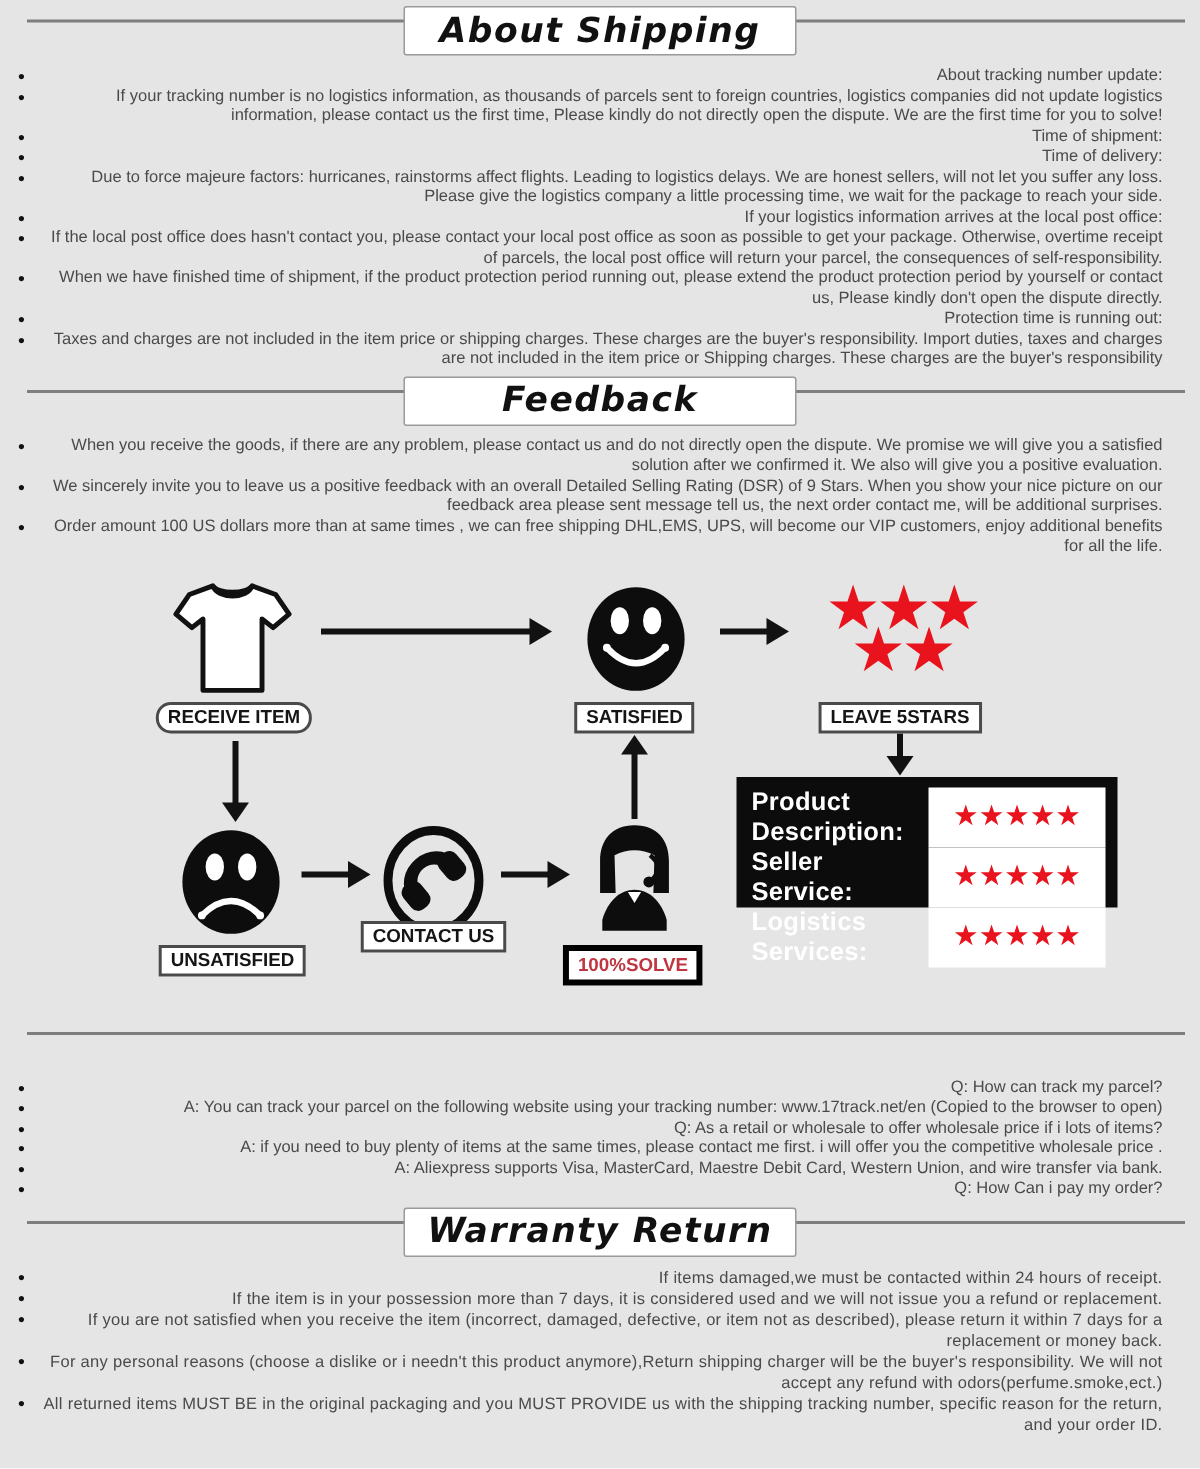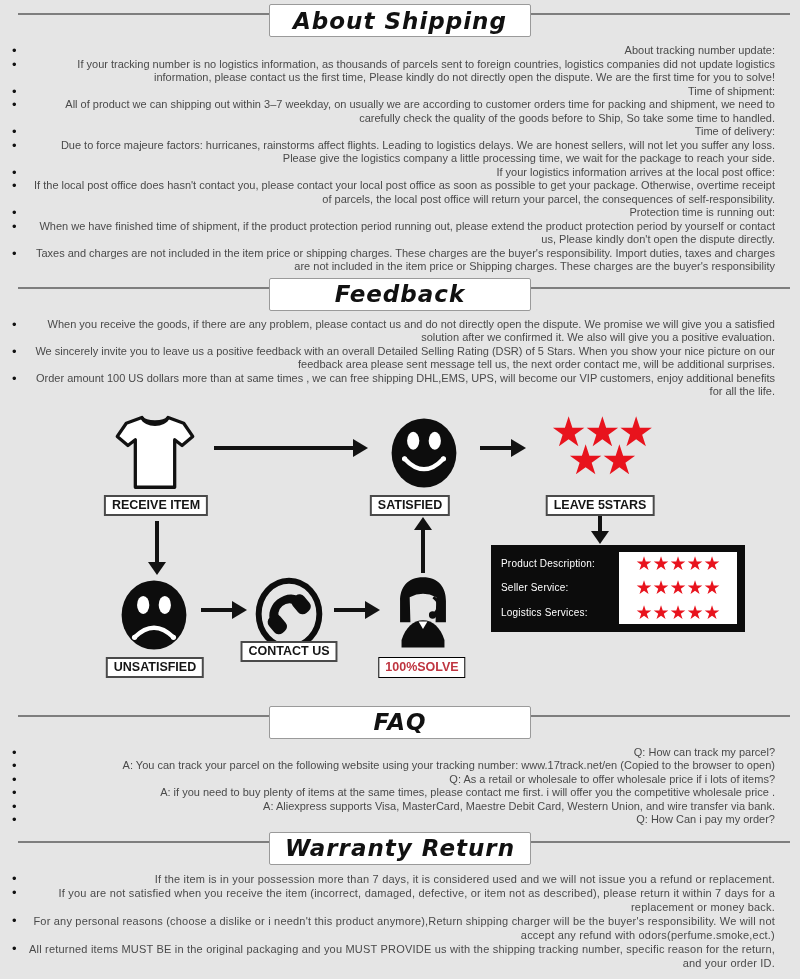--- a/index.html
+++ b/index.html
@@ -40,23 +40,23 @@
   .ic-girl{left:386px;top:166px;width:74px;height:82px;}
 
   .big-stars{position:absolute;left:545px;top:8px;width:112px;text-align:center;
     color:var(--star-red);}
   .big-stars .r1{font-size:41px;line-height:38px;letter-spacing:-3px;}
   .big-stars .r2{font-size:41px;line-height:32px;letter-spacing:-3px;margin-top:-7px;}
 
   .tag{position:absolute;transform:translateX(-50%);background:#fff;
     border:2px solid #4a4a4a;padding:0 6px;font-size:12.5px;font-weight:bold;
     line-height:17px;color:#151515;white-space:nowrap;}
-  .tag.solve{color:var(--solve-red);border:1px solid #000000;line-height:19px;}
-  .t-receive{left:156px;top:90px;}
-  .t-satisfied{left:410px;top:90px;}
+  .tag.solve{color:var(--solve-red);border:4px solid #000000;line-height:19px;}
+  .t-receive{left:156px;top:90px;border-radius:10px;}
+  .t-satisfied{left:423px;top:90px;}
   .t-leave{left:600px;top:90px;}
   .t-unsat{left:155px;top:252px;}
   .t-contact{left:289px;top:236px;}
   .t-solve{left:422px;top:252px;}
 
   
   .ar{position:absolute;}
   .ar.right{height:18px;}
   .ar.right::before{content:"";position:absolute;left:0;right:13px;top:7px;height:4px;background:var(--ink);}
   .ar.right::after{content:"";position:absolute;right:0;top:0;
@@ -74,21 +74,21 @@
   .a3{left:148px;top:116px;height:54px;}
   .a4{left:414px;top:112px;height:56px;}
   .a5{left:591px;top:106px;height:33px;}
   .a6{left:201px;top:196px;width:46px;}
   .a7{left:334px;top:196px;width:46px;}
 
   
   .rate-box{position:absolute;left:491px;top:140px;width:254px;height:87px;background:#0c0c0c;}
   .rate-rows{position:absolute;top:7px;right:8px;bottom:7px;left:10px;display:flex;flex-direction:column;}
   .rate-row{flex:1;display:flex;align-items:center;}
-  .rate-label{flex:1;color:#fff;font-weight:normal;font-size:10px;letter-spacing:0.2px;}
+  .rate-label{flex:1;color:#fff;font-weight:bold;font-size:17px;letter-spacing:0.2px;}
   .rate-stars{width:118px;height:100%;background:#fff;color:var(--star-red);
     font-size:19px;line-height:1;display:flex;align-items:center;justify-content:center;}
 
   
   .s-shipping{margin-top:2px;}
   .s-faq .sec-hd{margin-top:11px;}
   .s-warranty .sec-hd{margin-top:3px;}
   .s-warranty .sec-list{letter-spacing:0.2px;line-height:14px;}
 </style>
 </head>
@@ -98,39 +98,38 @@
 
   <section class="s-shipping">
     <div class="sec-hd">
       <div class="rule"></div>
       <div class="hd-box">About Shipping</div>
     </div>
     <ul class="sec-list">
         <li>About tracking number update:</li>
         <li>If your tracking number is no logistics information, as thousands of parcels sent to foreign countries, logistics companies did not update logistics information, please contact us the first time, Please kindly do not directly open the dispute. We are the first time for you to solve!</li>
         <li>Time of shipment:</li>
-        <li>All of product we can shipping out within 3–7 weekday, on usually we are according to customer orders time for packing and shipment, we need to carefully check the quality of the goods before to Ship, So take some time to handled.</li>
         <li>Time of delivery:</li>
         <li>Due to force majeure factors: hurricanes, rainstorms affect flights. Leading to logistics delays. We are honest sellers, will not let you suffer any loss. Please give the logistics company a little processing time, we wait for the package to reach your side.</li>
         <li>If your logistics information arrives at the local post office:</li>
         <li>If the local post office does hasn't contact you, please contact your local post office as soon as possible to get your package. Otherwise, overtime receipt of parcels, the local post office will return your parcel, the consequences of self-responsibility.</li>
+        <li>When we have finished time of shipment, if the product protection period running out, please extend the product protection period by yourself or contact us, Please kindly don't open the dispute directly.</li>
         <li>Protection time is running out:</li>
-        <li>When we have finished time of shipment, if the product protection period running out, please extend the product protection period by yourself or contact us, Please kindly don't open the dispute directly.</li>
         <li>Taxes and charges are not included in the item price or shipping charges. These charges are the buyer's responsibility. Import duties, taxes and charges are not included in the item price or Shipping charges. These charges are the buyer's responsibility</li>
       </ul>
   </section>
 
   <section class="s-feedback">
     <div class="sec-hd">
       <div class="rule"></div>
       <div class="hd-box">Feedback</div>
     </div>
     <ul class="sec-list">
         <li>When you receive the goods, if there are any problem, please contact us and do not directly open the dispute. We promise we will give you a satisfied solution after we confirmed it. We also will give you a positive evaluation.</li>
-        <li>We sincerely invite you to leave us a positive feedback with an overall Detailed Selling Rating (DSR) of 5 Stars. When you show your nice picture on our feedback area please sent message tell us, the next order contact me, will be additional surprises.</li>
+        <li>We sincerely invite you to leave us a positive feedback with an overall Detailed Selling Rating (DSR) of 9 Stars. When you show your nice picture on our feedback area please sent message tell us, the next order contact me, will be additional surprises.</li>
         <li>Order amount 100 US dollars more than at same times , we can free shipping DHL,EMS, UPS, will become our VIP customers, enjoy additional benefits for all the life.</li>
       </ul>
   </section>
 
   <div class="diagram">
 
     <svg class="icon ic-shirt" viewBox="0 0 100 100">
       <path d="M34 8 L15 15 L4 31 L17 42 L26 35 L26 93 L74 93 L74 35 L83 42 L96 31 L85 15 L66 8 C62 19 38 19 34 8 Z" fill="#fff" stroke="#111" stroke-width="4" stroke-linejoin="round"></path>
       <path d="M34 8 C38 15 62 15 66 8" fill="none" stroke="#111" stroke-width="4"></path>
     </svg>
@@ -206,38 +205,38 @@
           <span class="rate-label">Logistics Services:</span>
           <span class="rate-stars">★★★★★</span>
         </div>
         </div>
     </div>
   </div>
 
   <section class="s-faq">
     <div class="sec-hd">
       <div class="rule"></div>
-      <div class="hd-box">FAQ</div>
     </div>
     <ul class="sec-list">
         <li>Q: How can track my parcel?</li>
         <li>A: You can track your parcel on the following website using your tracking number: www.17track.net/en (Copied to the browser to open)</li>
         <li>Q: As a retail or wholesale to offer wholesale price if i lots of items?</li>
         <li>A: if you need to buy plenty of items at the same times, please contact me first. i will offer you the competitive wholesale price .</li>
         <li>A: Aliexpress supports Visa, MasterCard, Maestre Debit Card, Western Union, and wire transfer via bank.</li>
         <li>Q: How Can i pay my order?</li>
       </ul>
   </section>
 
   <section class="s-warranty">
     <div class="sec-hd">
       <div class="rule"></div>
       <div class="hd-box">Warranty Return</div>
     </div>
     <ul class="sec-list">
+        <li>If items damaged,we must be contacted within 24 hours of receipt.</li>
         <li>If the item is in your possession more than 7 days, it is considered used and we will not issue you a refund or  replacement.</li>
         <li>If you are not satisfied when you receive the item (incorrect, damaged, defective, or item not as described), please return it within 7 days for a replacement or money back.</li>
         <li>For any personal reasons (choose a dislike or i needn't this product anymore),Return shipping charger will be the buyer's responsibility. We will not accept any refund with odors(perfume.smoke,ect.)</li>
         <li>All returned items MUST BE in the original packaging and you MUST PROVIDE us with the shipping tracking number, specific reason for the return, and your order ID.</li>
       </ul>
   </section>
 
 </div>
 
 </body></html>

